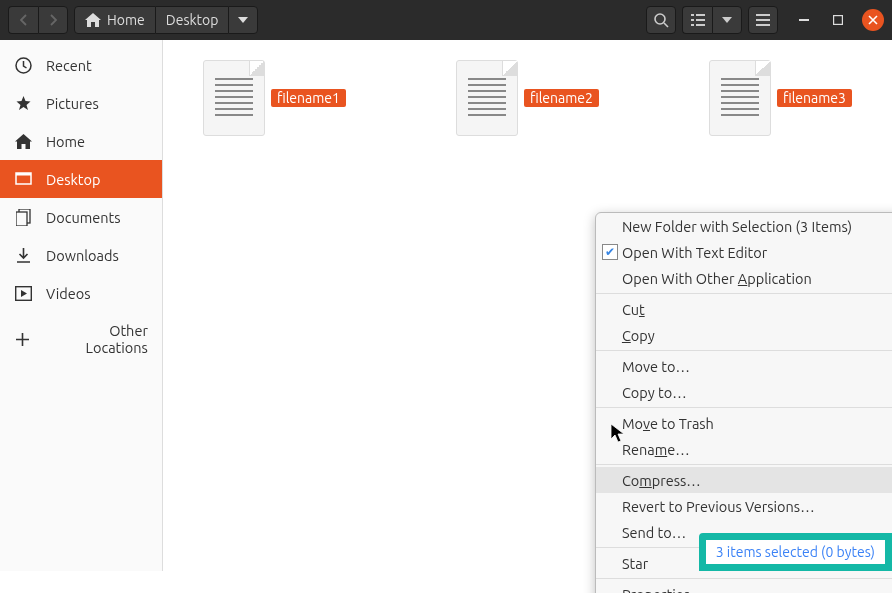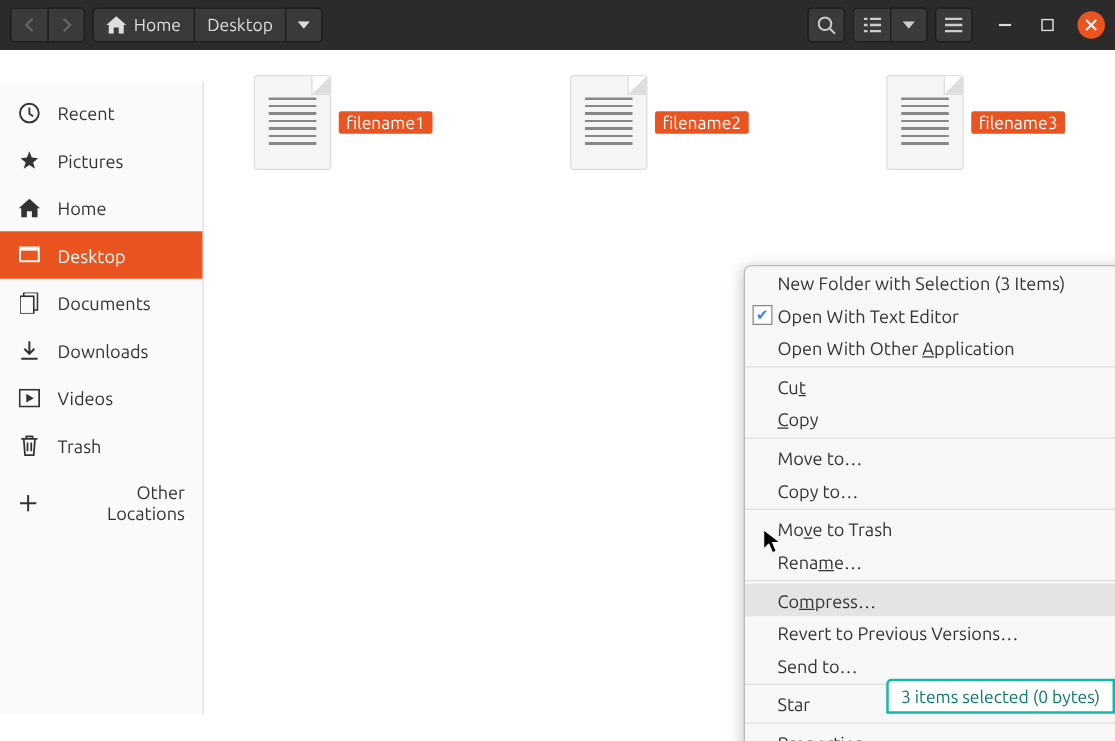--- a/index.html
+++ b/index.html
@@ -15,42 +15,42 @@
     .path-group { display: flex; }
     .path-group .path-btn:first-child { border-radius: 4px 0 0 4px; }
     .path-group .path-btn:nth-child(2) { border-radius: 0; border-left: none; border-right: none; }
     .path-group .path-btn:last-child { border-radius: 0 4px 4px 0; width: 30px; padding: 0; justify-content: center; }
     .spacer { flex: 1; }
     .win-controls { display: flex; gap: 14px; align-items: center; margin-left: 10px; }
     .win-btn { width: 20px; height: 20px; border-radius: 50%; display: flex; align-items: center; justify-content: center; color: #ddd; font-size: 11px; cursor: pointer; }
     .win-close { background: #e95420; color: #fff; width: 22px; height: 22px; }
     
     .main { display: flex; height: 531px; }
-    .sidebar { width: 192px; border-right: 1px solid #ddd; background: #fafafa; padding-top: 6px; margin-top: 25px; }
+    .sidebar { width: 192px; border-right: 1px solid #ddd; background: #fafafa; padding-top: 6px; }
     .sidebar-item { height: 38px; display: flex; align-items: center; padding: 0 14px; gap: 14px; font-size: 14.5px; color: #333; cursor: pointer; }
     .sidebar-item.active { background: #e95420; color: #fff; }
     .sidebar-icon { width: 18px; height: 18px; display: flex; align-items: center; justify-content: center; }
     
     .content { flex: 1; position: relative; padding: 20px 40px; }
     .file-grid { display: flex; gap: 110px; }
     .file-item { display: flex; flex-direction: row; align-items: center; gap: 6px; cursor: pointer; }
     .file-icon { width: 62px; height: 76px; background: #f5f5f5; border: 1px solid #ddd; border-radius: 3px; position: relative; display: flex; align-items: center; justify-content: center; }
     .file-icon::before { content: ""; position: absolute; top: 0; right: 0; width: 14px; height: 14px; background: linear-gradient(135deg, #fff 50%, #ddd 50%); border-bottom: 1px solid #ddd; border-left: 1px solid #ddd; }
     .file-lines { width: 38px; height: 40px; background: repeating-linear-gradient(to bottom, #888 0, #888 2px, transparent 2px, transparent 6px); }
     .file-label { background: #e95420; color: #fff; font-size: 14px; padding: 1px 6px; border-radius: 2px; }
     
     .context-menu { position: absolute; left: 432px; top: 172px; width: 344px; background: #f7f7f7; border: 1px solid #bbb; border-radius: 6px; box-shadow: 0 3px 12px rgba(0,0,0,0.25); font-size: 14.5px; overflow: hidden; }
     .menu-item { height: 26px; display: flex; align-items: center; padding: 0 12px 0 26px; cursor: pointer; color: #333; }
     .menu-item.hover { background: #e4e4e4; }
     .menu-item .check { position: absolute; left: 6px; width: 16px; height: 16px; background: #fff; border: 1px solid #888; display: flex; align-items: center; justify-content: center; color: #3584e4; font-size: 12px; }
     .menu-item { position: relative; }
     .menu-sep { height: 1px; background: #ddd; margin: 2px 0; }
     .menu-item u { text-decoration: underline; }
     
-    .statusbar { position: absolute; bottom: 0; right: 0; background: #fff; border: 2px solid #14b8a6; border-radius: 4px 0 0 0; padding: 4px 10px; font-size: 14px; color: #0f766e; }
+    .statusbar { position: absolute; bottom: 0; right: 0; background: #fff; border: 7px solid #14b8a6; border-radius: 4px 0 0 0; padding: 4px 10px; font-size: 14px; color: #3b82f6; }
     
     .cursor { position: absolute; left: 611px; top: 424px; width: 14px; height: 20px; pointer-events: none; z-index: 100; }
     
     svg { display: block; }
   </style>
 </head>
 <body>
 
 <div class="titlebar">
   <div class="nav-group">
@@ -178,28 +178,20 @@
         <span>Downloads</span>
       </div>
       <div class="sidebar-item">
         <span class="sidebar-icon">
           <svg width="17" height="15" viewBox="0 0 17 15">
             <rect x="0.7" y="0.7" width="15.6" height="13.6" stroke="currentColor" stroke-width="1.4" fill="none"></rect>
             <path d="M6 4l6 3.5L6 11z" fill="currentColor"></path>
           </svg>
         </span>
         <span>Videos</span>
-      </div>
-      <div class="sidebar-item">
-        <span class="sidebar-icon">
-          <svg width="15" height="17" viewBox="0 0 15 17">
-            <path d="M1 3h13M5 3V1h5v2M3 3l1 13h7l1-13M6 6v7M9 6v7" stroke="currentColor" stroke-width="1.4" fill="none"></path>
-          </svg>
-        </span>
-        <span>Trash</span>
       </div>
       <div class="sidebar-item" style="margin-top: 8px; text-align: right;">
         <span class="sidebar-icon">
           <svg width="15" height="15" viewBox="0 0 15 15">
             <path d="M7.5 1v13M1 7.5h13" stroke="currentColor" stroke-width="1.6"></path>
           </svg>
         </span>
         <span>Other Locations</span>
       </div>
     </div>

